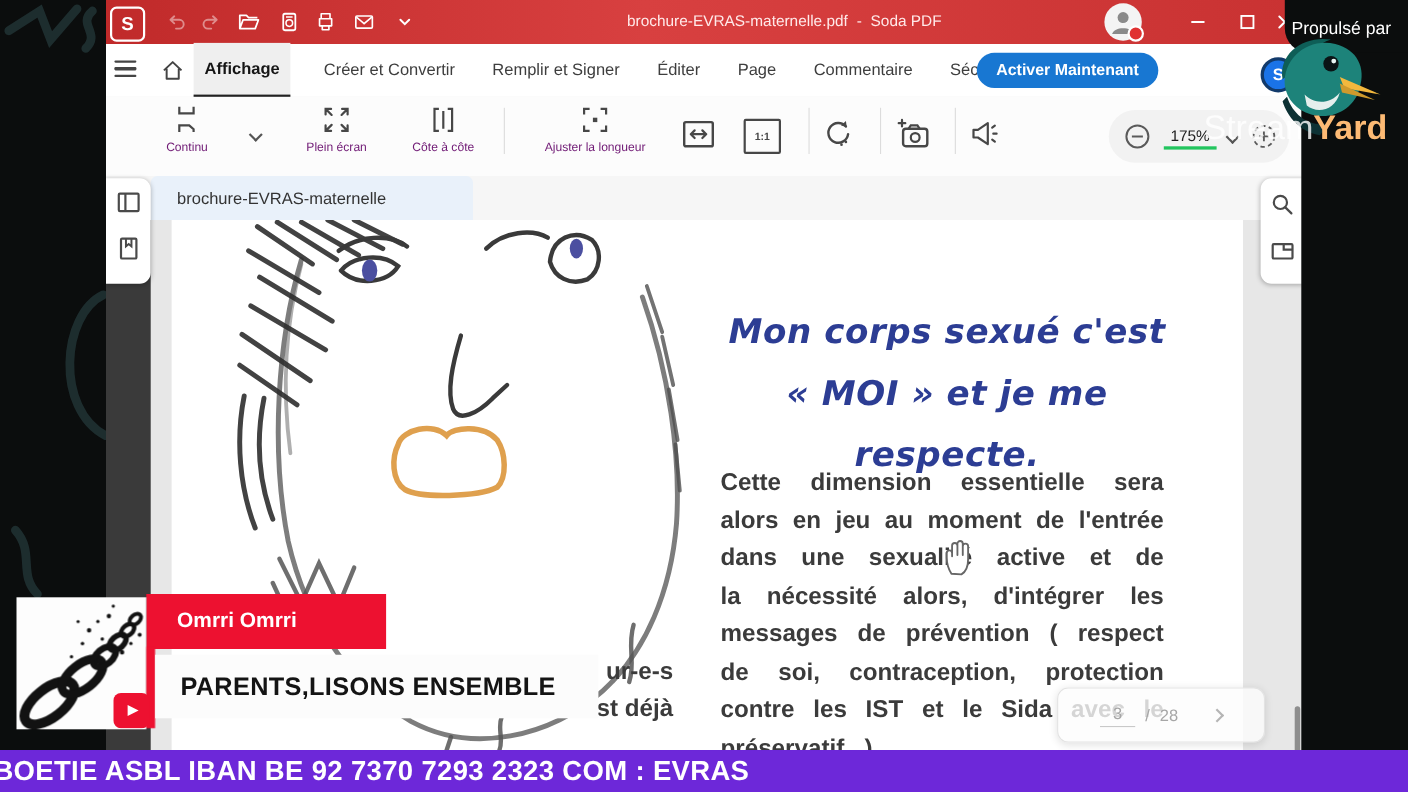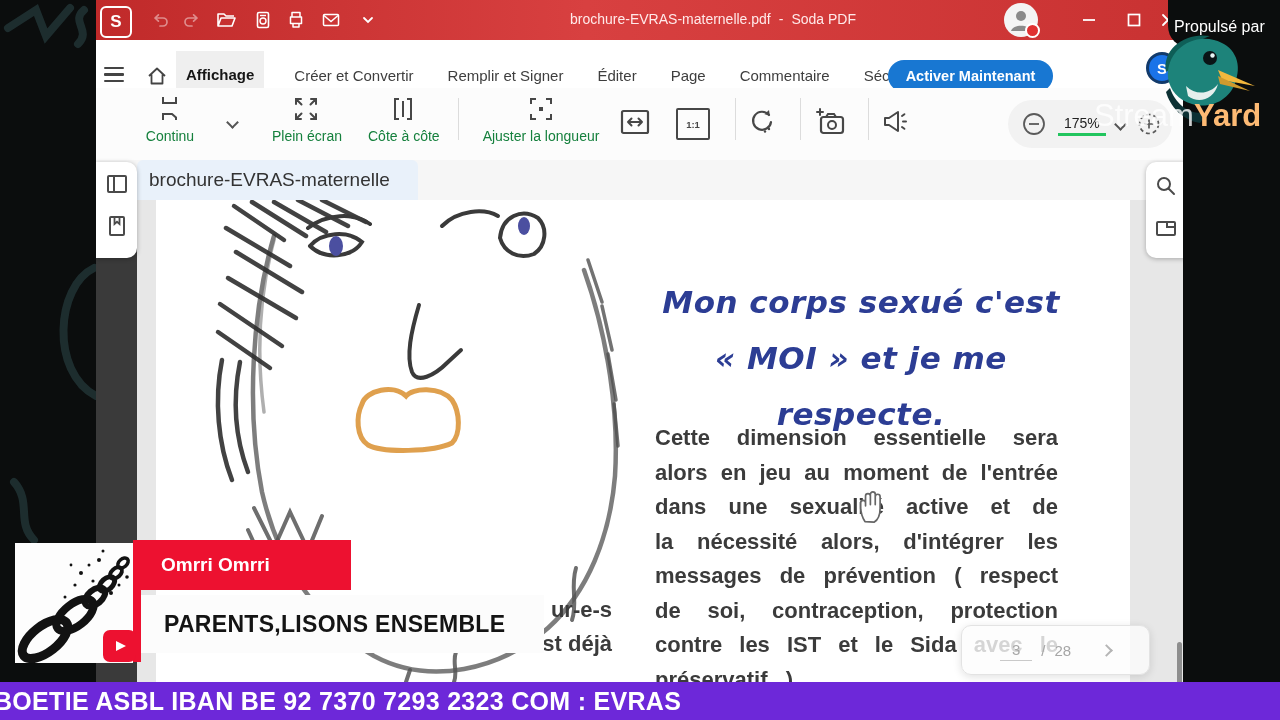--- a/index.html
+++ b/index.html
@@ -22,49 +22,49 @@
   .tb-ic{top:10px;width:20px;height:20px;color:#fff;}
   .tb-ic.dim{opacity:.45;}
   .wintitle{left:470px;top:11px;color:#ffe9e9;font-size:14px;white-space:nowrap;}
   .wintitle span{margin:0 4px;}
   .avatar{left:908px;top:3px;width:34px;height:34px;background:#f4f4f4;border-radius:50%;}
   .avatar .dot{position:absolute;right:-2px;bottom:-1px;width:11px;height:11px;background:#e03131;
                border:2px solid #fff;border-radius:50%;}
   .winbtn{top:12px;width:16px;height:16px;color:#fff;}
 
   
-  .menubar{left:0;top:40px;width:1089px;height:48px;background:#fff;border-bottom:1px solid #ececec;margin-top:12px;}
+  .menubar{left:0;top:40px;width:1089px;height:48px;background:#fff;border-bottom:1px solid #ececec;}
   .burger{left:8px;top:15px;width:20px;height:16px;}
   .burger div{height:2.4px;background:#444;margin-bottom:4px;border-radius:1px;}
   .home-ic{left:50px;top:13px;width:22px;height:22px;color:#444;}
   .menuitems{left:80px;top:0;height:47px;display:flex;align-items:center;gap:26px;}
   .mi{font-size:15px;color:#3e3e3e;white-space:nowrap;padding:12px 4px;height:47px;display:flex;align-items:center;}
   .mi.active{background:#efefef;padding:0 10px;font-weight:700;color:#161616;border-bottom:3px solid #222;}
   .chev{width:7px;height:7px;border-right:2px solid #555;border-bottom:2px solid #555;display:inline-block;}
   .chev.right{transform:rotate(-45deg);}
   .chev.down{transform:rotate(45deg);}
   .activate{left:792px;top:8px;width:165px;height:32px;border-radius:17px;background:#1877d2;color:#fff;
             font-weight:700;font-size:14.5px;display:flex;align-items:center;justify-content:center;border:none;}
   .share-ic{left:980px;top:52px;width:22px;height:22px;color:#444;}
   .help-ic{left:1022px;top:52px;width:21px;height:21px;border:2px solid #555;border-radius:50%;
            color:#555;font-size:13px;font-weight:700;display:flex;align-items:center;justify-content:center;}
 
   
   .toolbar{left:0;top:88px;width:1089px;height:72px;background:#fcfcfc;border-bottom:1px solid #e4e4e4;}
   .tool{color:#474747;text-align:center;}
-  .tool .lbl{font-size:14px;color:#15803d;margin-top:6px;white-space:nowrap;}
+  .tool .lbl{font-size:11px;color:#701a75;margin-top:6px;white-space:nowrap;}
   .tsep{top:10px;width:1px;height:42px;background:#dcdcdc;}
   .zoompill{left:912px;top:12px;width:164px;height:48px;background:#f2f2f2;border-radius:24px;
             display:flex;align-items:center;}
   .zoomval{font-size:14px;color:#222;border-bottom:3px solid #22c55e;padding:2px 6px;}
 
   
   .tabbar{left:0;top:160px;width:1089px;height:40px;background:#f6f6f6;border-bottom:1px solid #e2e2e2;}
   .tab-active{left:41px;top:0;width:269px;height:40px;background:#e9f1fa;border-radius:6px 6px 0 0;
-              display:flex;align-items:center;padding-left:12px;font-size:19px;color:#333;}
+              display:flex;align-items:center;padding-left:24px;font-size:15px;color:#333;}
 
   
   .docarea{left:0;top:200px;width:1089px;height:482px;background:#e7e7e7;}
   .rail{left:0;top:0;width:41px;height:482px;background:#3a3a3a;}
   .page{left:60px;top:0;width:974px;height:482px;background:#ffffff;overflow:hidden;}
 
   .strip{background:#fff;box-shadow:0 1px 5px rgba(0,0,0,.28);}
   .strip-l{left:0;top:162px;width:41px;height:96px;border-radius:0 10px 10px 0;}
   .strip-r{left:1050px;top:162px;width:39px;height:96px;border-radius:10px 0 0 10px;}
   .strip .ic{position:absolute;left:50%;transform:translateX(-50%);width:24px;height:24px;color:#4a4a4a;}

